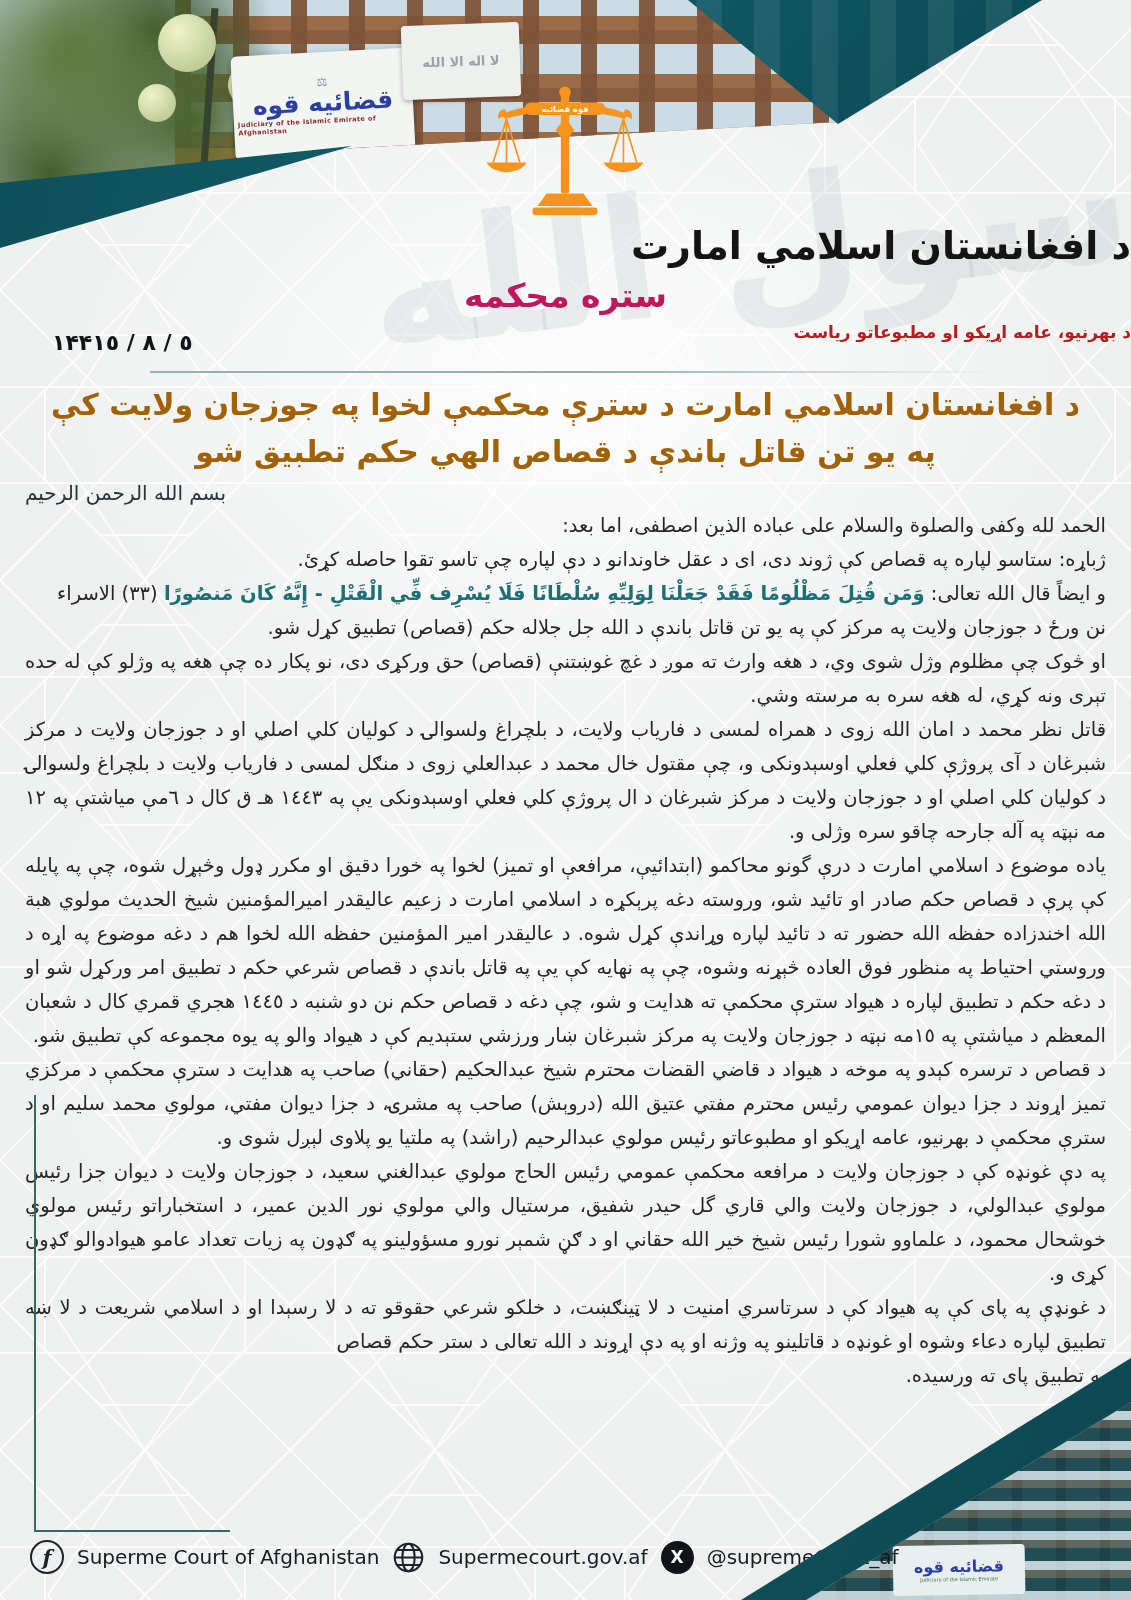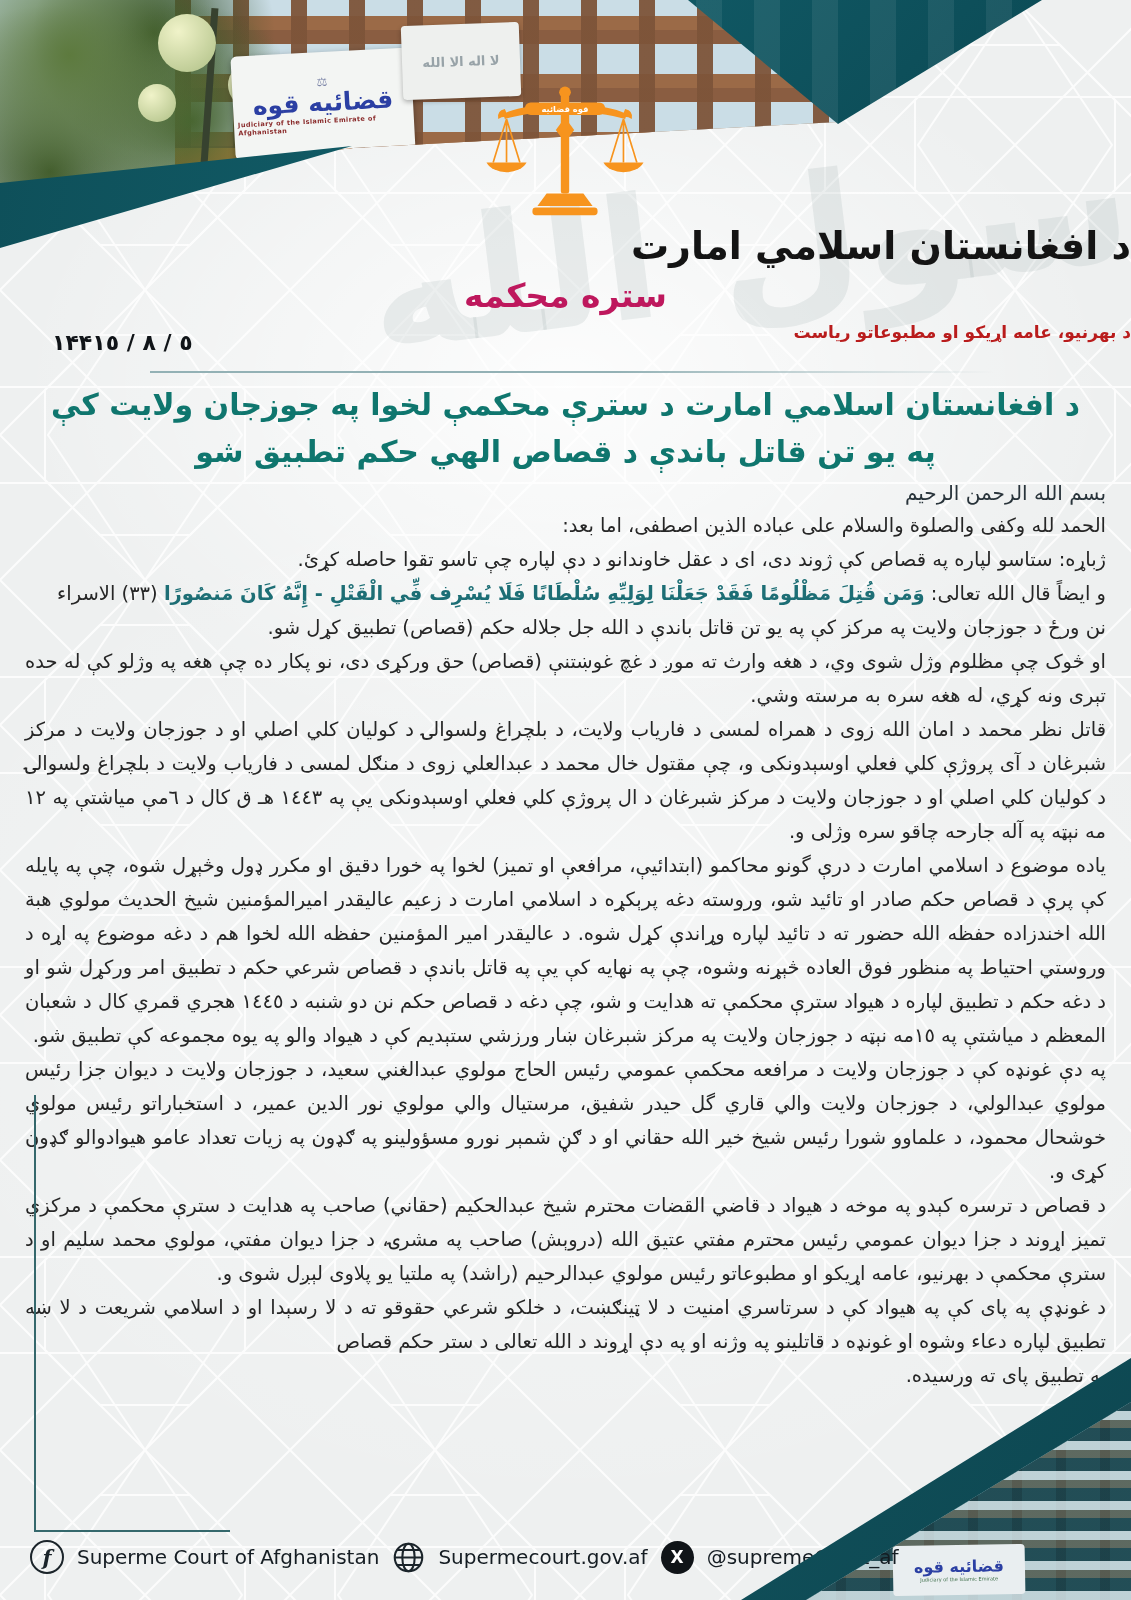--- a/index.html
+++ b/index.html
@@ -63,22 +63,22 @@
   .court { position:absolute; top:276px; left:0; width:100%; text-align:center; z-index:4;
     font-size:33px; font-weight:bold; color:#be185d; }
   .dept { position:absolute; top:322px; left:0; width:100%; z-index:4;
     font-size:17px; font-weight:bold; color:#b91c1c; }
   .date { position:absolute; top:330px; left:52px; z-index:4; direction:ltr;
     font-size:22px; font-weight:bold; color:#101418; letter-spacing:2px; }
   .divider { position:absolute; top:371px; left:150px; width:845px; height:2px; z-index:4;
     background:linear-gradient(to right,#93b1b5 55%, rgba(147,177,181,0)); }
   
   .content { position:absolute; top:381px; left:25px; width:1081px; z-index:4; direction:rtl; }
-  .title-line { text-align:center; font-size:30px; line-height:47px; font-weight:bold; color:#0f766e; }
-  .basmala { text-align:right; font-size:20px; line-height:32px; color:#28333a; margin-top:2px; }
+  .title-line { text-align:center; font-size:30px; line-height:47px; font-weight:bold; color:#a16207; }
+  .basmala { text-align:left; font-size:20px; line-height:32px; color:#28333a; margin-top:2px; }
   .para { font-size:19.5px; line-height:34px; color:#262626; text-align:justify; }
   .quran { color:#1d6e75; font-weight:bold; }
   .center-line { text-align:right; font-size:19.5px; line-height:34px; color:#262626; }
   
   .bracket { position:absolute; left:34px; top:1095px; width:196px; height:437px; z-index:4;
     border-left:2px solid #35686c; border-bottom:2px solid #35686c; }
   .footer { position:absolute; top:1540px; left:30px; z-index:6; display:flex; align-items:center;
     gap:13px; direction:ltr; font-size:20px; color:#141c22; }
   .fb-circle { width:34px; height:34px; border:2px solid #1b242a; border-radius:50%;
     display:flex; align-items:center; justify-content:center;
@@ -179,22 +179,22 @@
     <div class="title-line">په یو تن قاتل باندې د قصاص الهي حکم تطبیق شو</div>
     <div class="basmala">بسم الله الرحمن الرحیم</div>
 
     <p class="para">الحمد لله وکفی والصلوة والسلام علی عباده الذین اصطفی، اما بعد:</p>
     <p class="para">ژباړه: ستاسو لپاره په قصاص کې ژوند دی، ای د عقل خاوندانو د دې لپاره چې تاسو تقوا حاصله کړئ.</p>
     <p class="para"><span>و ایضاً قال الله تعالی: </span><span class="quran">وَمَن قُتِلَ مَظْلُومًا فَقَدْ جَعَلْنَا لِوَلِيِّهِ سُلْطَانًا فَلَا يُسْرِف فِّي الْقَتْلِ - إِنَّهُ كَانَ مَنصُورًا</span><span> (٣٣) الاسراء</span></p>
     <p class="para">نن ورځ د جوزجان ولایت په مرکز کې په یو تن قاتل باندې د الله جل جلاله حکم (قصاص) تطبیق کړل شو.</p>
     <p class="para">او څوک چې مظلوم وژل شوی وي، د هغه وارث ته موږ د غچ غوښتنې (قصاص) حق ورکړی دی، نو پکار ده چې هغه په وژلو کې له حده تېری ونه کړي، له هغه سره به مرسته وشي.</p>
     <p class="para">قاتل نظر محمد د امان الله زوی د همراه لمسی د فاریاب ولایت، د بلچراغ ولسوالۍ د کولیان کلي اصلي او د جوزجان ولایت د مرکز شبرغان د آی پروژې کلي فعلي اوسېدونکی و، چې مقتول خال محمد د عبدالعلي زوی د منګل لمسی د فاریاب ولایت د بلچراغ ولسوالۍ د کولیان کلي اصلي او د جوزجان ولایت د مرکز شبرغان د ال پروژې کلي فعلي اوسېدونکی یې په ١٤٤٣ هـ ق کال د ٦مې میاشتې په ١٢ مه نېټه په آله جارحه چاقو سره وژلی و.</p>
     <p class="para">یاده موضوع د اسلامي امارت د درې گونو محاکمو (ابتدائیې، مرافعې او تمیز) لخوا په خورا دقیق او مکرر ډول وڅېړل شوه، چې په پایله کې پرې د قصاص حکم صادر او تائید شو، وروسته دغه پرېکړه د اسلامي امارت د زعیم عالیقدر امیرالمؤمنین شیخ الحدیث مولوي هبة الله اخندزاده حفظه الله حضور ته د تائید لپاره وړاندې کړل شوه. د عالیقدر امیر المؤمنین حفظه الله لخوا هم د دغه موضوع په اړه د وروستي احتیاط په منظور فوق العاده څېړنه وشوه، چې په نهایه کې یې په قاتل باندې د قصاص شرعي حکم د تطبیق امر ورکړل شو او د دغه حکم د تطبیق لپاره د هیواد سترې محکمې ته هدایت و شو، چې دغه د قصاص حکم نن دو شنبه د ١٤٤٥ هجري قمري کال د شعبان المعظم د میاشتې په ١٥مه نېټه د جوزجان ولایت په مرکز شبرغان ښار ورزشي ستېدیم کې د هیواد والو په یوه مجموعه کې تطبیق شو.</p>
+    <p class="para">د قصاص د ترسره کېدو په موخه د هیواد د قاضي القضات محترم شیخ عبدالحکیم (حقاني) صاحب په هدایت د سترې محکمې د مرکزي تمیز اړوند د جزا دیوان عمومي رئیس محترم مفتي عتیق الله (دروېش) صاحب په مشرۍ، د جزا دیوان مفتي، مولوي محمد سلیم او د سترې محکمې د بهرنیو، عامه اړیکو او مطبوعاتو رئیس مولوي عبدالرحیم (راشد) په ملتیا یو پلاوی لېږل شوی و.</p>
     <p class="para">په دې غونډه کې د جوزجان ولایت د مرافعه محکمې عمومي رئیس الحاج مولوي عبدالغني سعید، د جوزجان ولایت د دیوان جزا رئیس مولوي عبدالولي، د جوزجان ولایت والي قاري گل حیدر شفیق، مرستیال والي مولوي نور الدین عمیر، د استخباراتو رئیس مولوي خوشحال محمود، د علماوو شورا رئیس شیخ خیر الله حقاني او د ګڼ شمېر نورو مسؤولینو په ګډون په زیات تعداد عامو هیوادوالو ګډون کړی و.</p>
-    <p class="para">د قصاص د ترسره کېدو په موخه د هیواد د قاضي القضات محترم شیخ عبدالحکیم (حقاني) صاحب په هدایت د سترې محکمې د مرکزي تمیز اړوند د جزا دیوان عمومي رئیس محترم مفتي عتیق الله (دروېش) صاحب په مشرۍ، د جزا دیوان مفتي، مولوي محمد سلیم او د سترې محکمې د بهرنیو، عامه اړیکو او مطبوعاتو رئیس مولوي عبدالرحیم (راشد) په ملتیا یو پلاوی لېږل شوی و.</p>
     <p class="para">د غونډې په پای کې په هیواد کې د سرتاسري امنیت د لا ټینګښت، د خلکو شرعي حقوقو ته د لا رسېدا او د اسلامي شریعت د لا ښه تطبیق لپاره دعاء وشوه او غونډه د قاتلینو په وژنه او په دې اړوند د الله تعالی د ستر حکم قصاص</p>
     <div class="center-line">په تطبیق پای ته ورسیده.</div>
   </div>
 
   <div class="bracket"></div>
 
   <div class="footer">
     <span class="fb-circle">f</span>
     <span class="label">Superme Court of Afghanistan</span>
     <span style="display:flex;">

